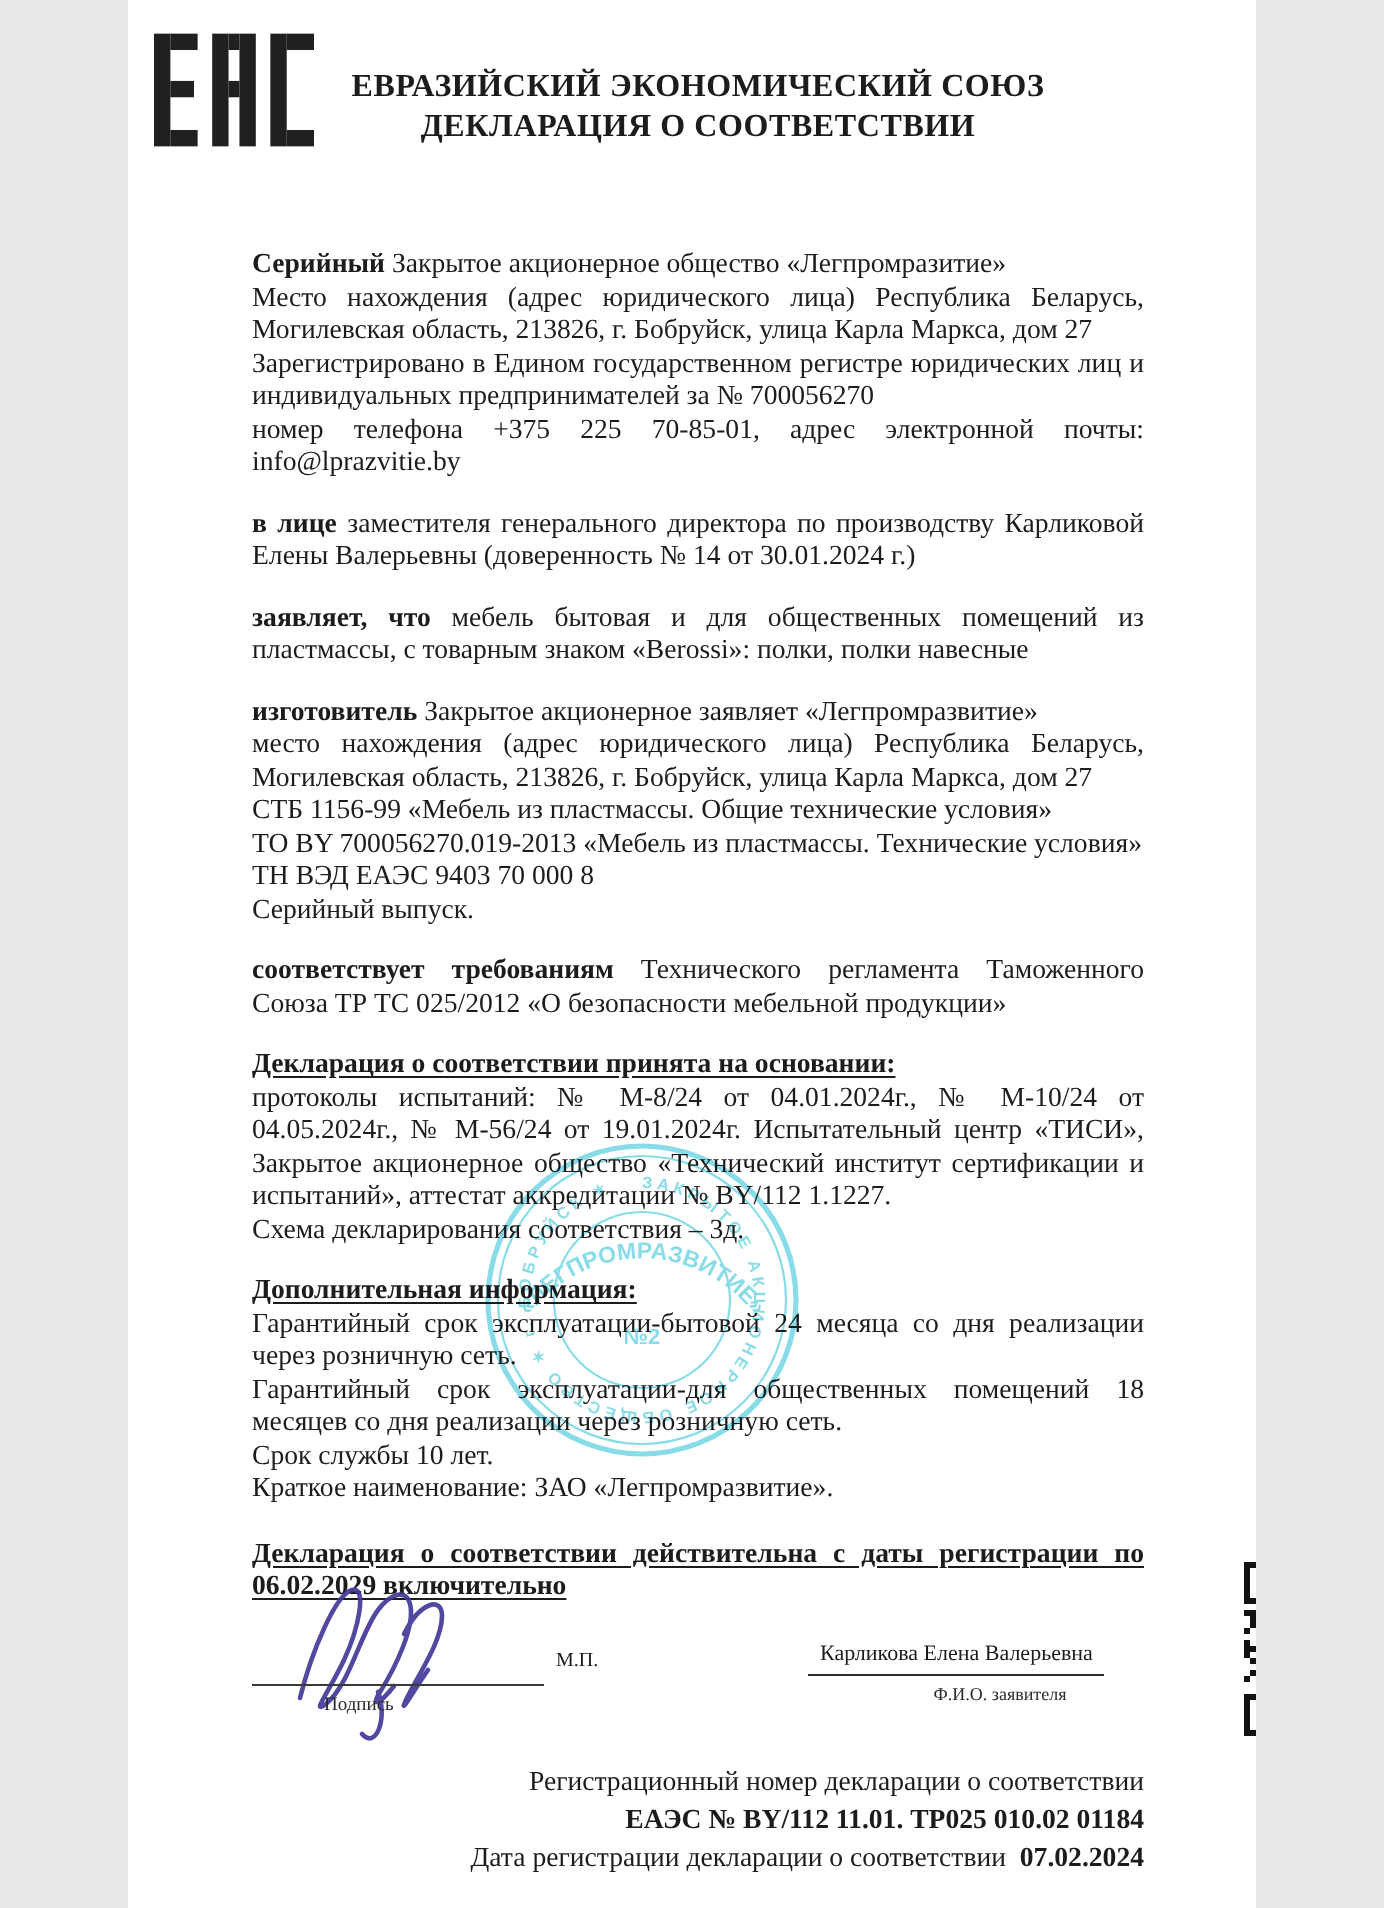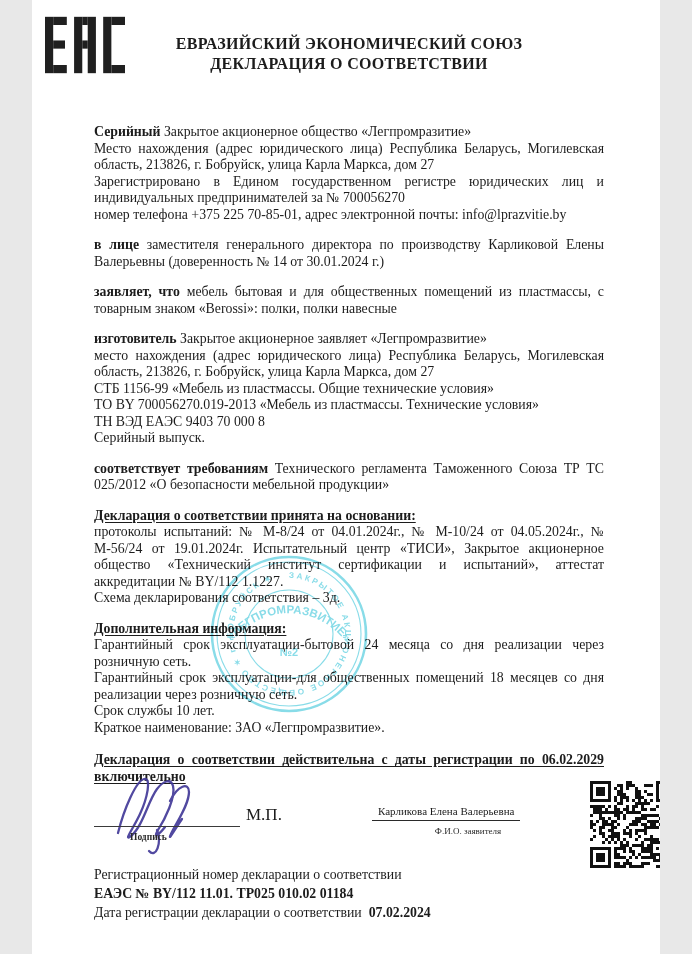--- a/index.html
+++ b/index.html
@@ -1,18 +1,18 @@
 <!DOCTYPE html>
 <html><head>
 <meta charset="utf-8">
 <style>
   html,body{margin:0;padding:0;background:#e8e8e8;}
   .page{
     position:relative;
-    width:628px;height:954px;
+    width:564px;height:954px;
     margin:0 auto;
     background:#ffffff;
     font-family:"Liberation Serif","DejaVu Serif",serif;
     color:#1c1c1c;
     overflow:hidden;
   }
   .content{
     position:absolute;left:62px;right:56px;top:0;
     font-size:13.8px;line-height:16.5px;
   }
@@ -20,30 +20,30 @@
   .eac-logo{position:absolute;left:13px;top:14px;}
   .block{margin-top:14px;}
   .block p{margin:0;text-align:justify;}
   .first-block{margin-top:50px;}
   b.lead{font-weight:bold;}
   .u-head{font-weight:bold;text-decoration:underline;text-underline-offset:2px;}
   .validity{margin-top:16px;font-weight:bold;text-decoration:underline;text-underline-offset:2px;text-align:justify;}
   
   .sig-row{position:relative;height:60px;margin-top:12px;}
   .sig-line{position:absolute;left:0;top:27px;width:146px;border-top:1.2px solid #3a3a3a;}
-  .sig-caption{position:absolute;left:36px;top:30px;font-size:9.5px;color:#2a2a2a;font-weight:bold;}
-  .mp{position:absolute;left:152px;top:8px;font-size:17px;}
+  .sig-caption{position:absolute;left:36px;top:30px;font-size:9.5px;color:#2a2a2a;}
+  .mp{position:absolute;left:152px;top:8px;font-size:10px;}
   .fio{position:absolute;left:278px;top:4px;font-size:11px;border-bottom:1.2px solid #2a2a2a;padding:0 6px 1px 6px;}
   .fio-caption{position:absolute;left:278px;top:24px;width:192px;text-align:center;font-size:9px;color:#2a2a2a;}
   .sig-scribble{position:absolute;left:16px;top:-32px;pointer-events:none;}
   
   .stamp{position:absolute;left:113px;top:-247px;opacity:.62;mix-blend-mode:multiply;pointer-events:none;}
   
   .reg-footer{margin-top:6px;}
-  .reg-footer p{margin:0;text-align:left;line-height:19px;}
+  .reg-footer p{margin:0;text-align:right;line-height:19px;}
   .reg-number{font-weight:bold;}
   .reg-date b{font-weight:bold;}
   .qr{position:absolute;left:558px;top:781px;}
 </style>
 </head>
 <body>
 
 <div class="page">
 
   <svg class="eac-logo" width="80" height="62" viewBox="0 0 88 62">

